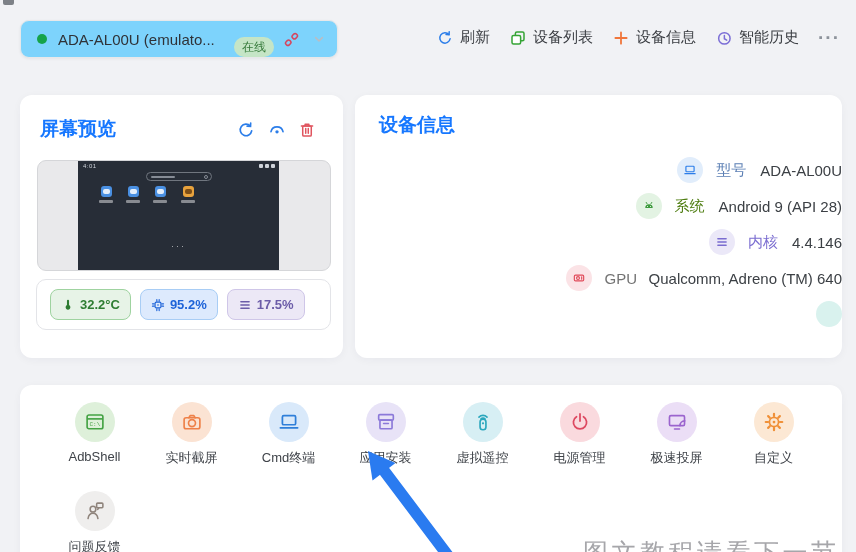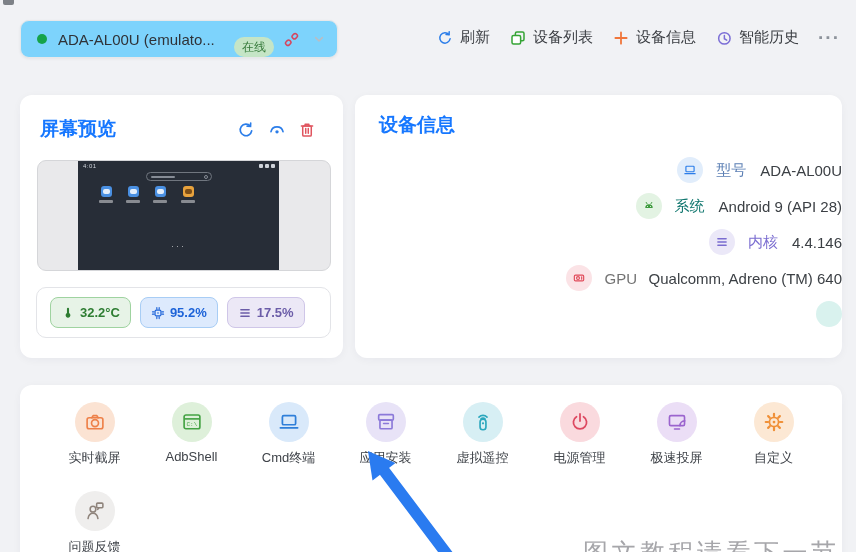--- a/index.html
+++ b/index.html
@@ -38,34 +38,34 @@
   .searchbar .hint{position:absolute;left:4px;top:3px;width:24px;height:2px;background:#868c96;border-radius:1px;}
   .searchbar .mic{position:absolute;right:3px;top:2px;width:4px;height:4px;border:1px solid #868c96;border-radius:50%;}
   .app{position:absolute;top:25px;width:11px;height:11px;border-radius:3px;}
   .app i{position:absolute;left:2px;top:3px;right:2px;bottom:3px;background:rgba(255,255,255,.85);border-radius:2px;}
   .app-lbl{position:absolute;top:39px;width:14px;height:2.5px;background:rgba(255,255,255,.45);border-radius:1px;}
   .a1{left:23px;background:#4a90e2;} .a2{left:50px;background:#4a90e2;} .a3{left:77px;background:#4a90e2;}
   .a4{left:105px;background:#e8a33d;} .a4 i{background:rgba(90,50,10,.75);}
   .l1{left:21px;} .l2{left:48px;} .l3{left:75px;} .l4{left:103px;}
   .pg-dots{position:absolute;left:0;right:0;top:80px;text-align:center;color:rgba(255,255,255,.65);font-size:9px;letter-spacing:2px;}
   
-  .stats-box{position:absolute;left:16px;top:192px;width:295px;height:51px;border:1px solid #e3e4e8;border-radius:10px;display:flex;align-items:center;padding-left:13px;gap:9px;}
+  .stats-box{position:absolute;left:16px;top:184px;width:295px;height:51px;border:1px solid #e3e4e8;border-radius:10px;display:flex;align-items:center;padding-left:13px;gap:9px;}
   .stat{height:31px;border-radius:8px;display:flex;align-items:center;padding:0 10px;gap:5px;font-size:13px;font-weight:bold;border:1px solid;}
   .stat svg{display:block;}
   .st-temp{background:#e7f3e7;border-color:#9fd3a0;color:#2e7d32;}
   .st-cpu{background:#ddeafd;border-color:#a8cdf5;color:#1d63d8;}
   .st-mem{background:#ece8f6;border-color:#cfc6e8;color:#6b5ca8;}
   
   .info-rows{position:absolute;left:0;right:0;top:57px;bottom:14px;overflow:hidden;}
   .info-row{display:flex;align-items:center;height:36px;padding-left:39px;font-size:15px;justify-content:flex-end;}
   .row-ic{width:26px;height:26px;border-radius:50%;flex:none;display:flex;align-items:center;justify-content:center;}
   .row-lbl{width:44px;margin-left:13px;flex:none;}
   .row-val{color:#3c4045;}
   .r-model .row-ic{background:#e1edfb;color:#2b7de9;} .r-model .row-lbl{color:#5b7fb4;}
-  .r-sys .row-ic{background:#e3f3e3;color:#3d9a3d;} .r-sys .row-lbl{color:#0f766e;font-family:Liberation Mono, monospace;}
+  .r-sys .row-ic{background:#e3f3e3;color:#3d9a3d;} .r-sys .row-lbl{color:#4d7c0f;font-family:Liberation Mono, monospace;}
   .r-kern .row-ic{background:#ebe8f8;color:#7a6cd0;} .r-kern .row-lbl{color:#7a6cd0;}
   .r-cpu .row-ic{background:#fdeadd;color:#ed7d31;} .r-cpu .row-lbl{color:#ed7d31;}
   .r-gpu .row-ic{background:#fbe3e6;color:#e14b5a;} .r-gpu .row-lbl{color:#737373;}
   .r-part .row-ic{background:#d9f2ee;}
   
   .tools-row{display:flex;padding-left:26px;}
   .tools-row.first{padding-top:17px;}
   .tools-row.second{margin-top:24px;}
   .tool{width:97px;display:flex;flex-direction:column;align-items:center;cursor:pointer;}
   .tool-circle{width:40px;height:40px;border-radius:50%;display:flex;align-items:center;justify-content:center;}
@@ -279,39 +279,39 @@
       <span class="row-val">Qualcomm, Adreno (TM) 640</span>
     </div>
     <div class="info-row r-part">
       <span class="row-ic"></span>
     </div>
   </div>
 </div>
 
 <div class="card card-tools">
   <div class="tools-row first">
+    <div class="tool t2">
+      <span class="tool-circle">
+        <svg width="22" height="22" viewBox="0 0 24 24" fill="none" stroke="currentColor" stroke-width="1.8" stroke-linejoin="round">
+          <rect x="3.4" y="4.4" width="17.2" height="15" rx="2"></rect>
+            <path d="M3.4 8.6h17.2"></path>
+          <text x="6" y="16.4" font-size="6.5" font-family="Liberation Mono, monospace" fill="currentColor" stroke="none">C:\</text>
+        </svg>
+      </span>
+      <span class="tool-lbl">AdbShell</span>
+    </div>
     <div class="tool t1">
       <span class="tool-circle">
         <svg width="22" height="22" viewBox="0 0 24 24" fill="none" stroke="currentColor" stroke-width="1.8" stroke-linecap="round" stroke-linejoin="round">
           <rect x="3.4" y="7.4" width="17.2" height="12" rx="2.2"></rect>
           <circle cx="12" cy="13.2" r="3.8"></circle>
             <path d="M8.6 7.4 10 5h4l1.4 2.4"></path>
         </svg>
       </span>
       <span class="tool-lbl">实时截屏</span>
-    </div>
-    <div class="tool t2">
-      <span class="tool-circle">
-        <svg width="22" height="22" viewBox="0 0 24 24" fill="none" stroke="currentColor" stroke-width="1.8" stroke-linejoin="round">
-          <rect x="3.4" y="4.4" width="17.2" height="15" rx="2"></rect>
-            <path d="M3.4 8.6h17.2"></path>
-          <text x="6" y="16.4" font-size="6.5" font-family="Liberation Mono, monospace" fill="currentColor" stroke="none">C:\</text>
-        </svg>
-      </span>
-      <span class="tool-lbl">AdbShell</span>
     </div>
     <div class="tool t3">
       <span class="tool-circle">
         <svg width="22" height="22" viewBox="0 0 24 24" fill="none" stroke="currentColor" stroke-width="1.9" stroke-linecap="round">
           <rect x="4.8" y="5" width="14.4" height="10" rx="1.5"></rect>
             <path d="M2.6 18.4h18.8"></path>
         </svg>
       </span>
       <span class="tool-lbl">Cmd终端</span>
     </div>

